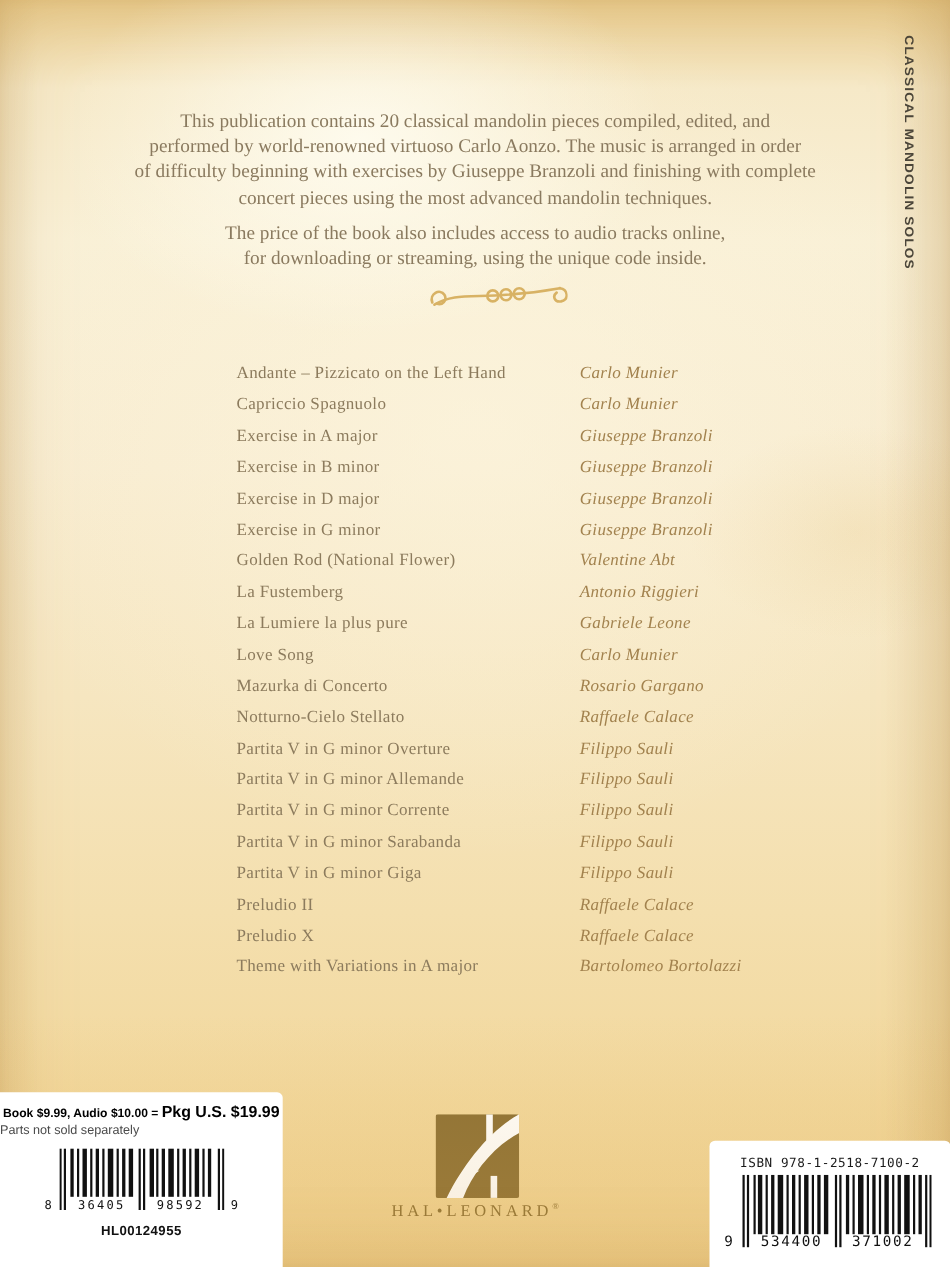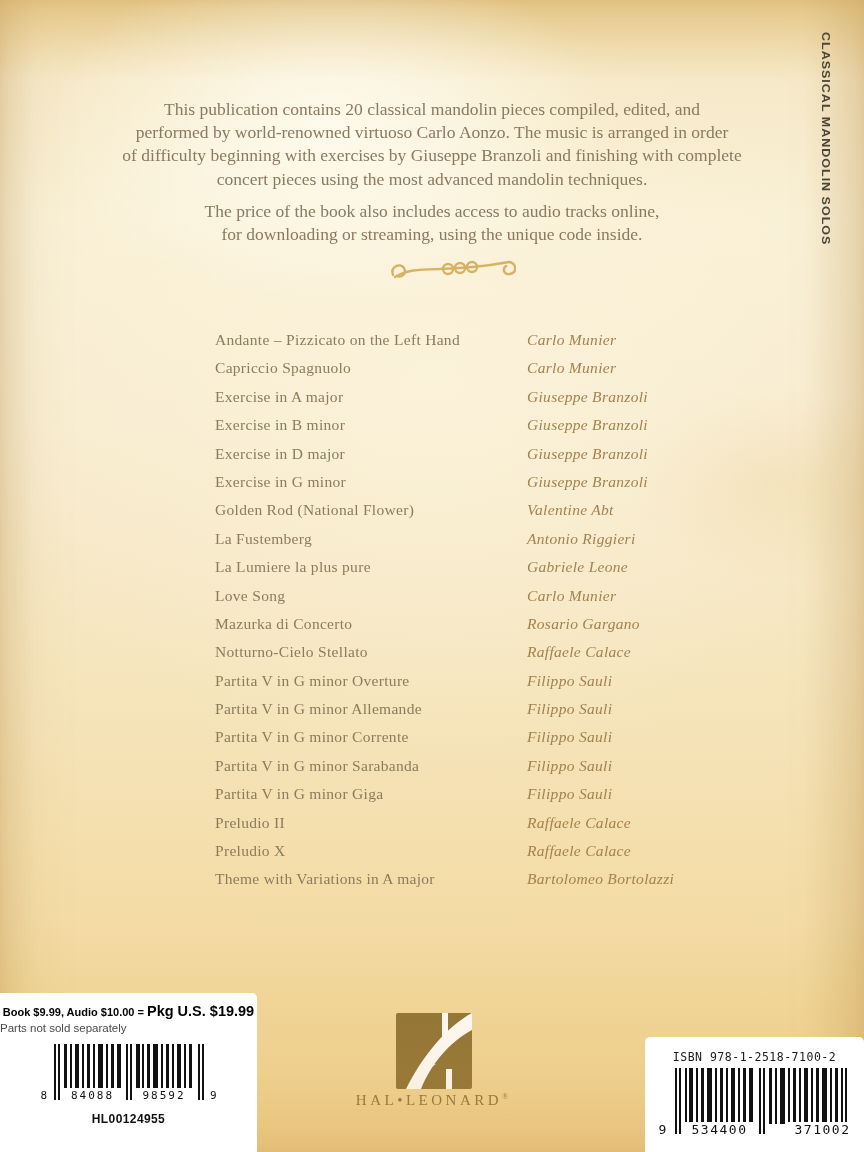--- a/index.html
+++ b/index.html
@@ -53,21 +53,21 @@
   .logo-wordmark sup{font-size:8px;letter-spacing:0;}
   
   .box-right{position:absolute;left:645px;top:1037px;width:219px;height:115px;background:#fff;
     border-radius:5px 5px 0 0;z-index:6;}
   .isbn{ text-align:center;margin-top:13px;font-family:"DejaVu Sans Mono",monospace;
     font-size:11.5px;letter-spacing:.5px;color:#1a1a1a;white-space:nowrap;}
   .ean{position:relative;width:184px;height:66px;margin:4px auto 0;}
   .ean-digit{position:absolute;bottom:-3px;font-family:"DejaVu Sans Mono",monospace;font-size:13px;color:#111;}
   .ean-d-left{left:-4px;}
   .ean-g1{left:20px;width:74px;text-align:center;letter-spacing:1.5px;background:#fff;}
-  .ean-g2{left:104px;width:72px;text-align:center;letter-spacing:1.5px;background:#fff;margin-left:20px;}
+  .ean-g2{left:104px;width:72px;text-align:center;letter-spacing:1.5px;background:#fff;}
 </style>
 </head>
 <body>
 
 <div class="cover">
   <div class="vignette"></div>
 
   <div class="intro">
     <div class="para1">
       <div>This publication contains 20 classical mandolin pieces compiled, edited, and</div>
@@ -209,21 +209,21 @@
             <rect x="112" y="0" width="3" height="44"></rect>
           <rect x="118" y="0" width="2" height="44"></rect>
             <rect x="123" y="0" width="4" height="44"></rect>
           <rect x="130" y="0" width="2" height="44"></rect>
             <rect x="135" y="0" width="3" height="44"></rect>
           <rect x="144" y="0" width="2" height="56"></rect>
             <rect x="148" y="0" width="2" height="56"></rect>
         </g>
       </svg>
       <span class="bc-digit upc-d-left">8</span>
-      <span class="bc-digit upc-g1">84088</span>
+      <span class="bc-digit upc-g1">36405</span>
       <span class="bc-digit upc-g2">98592</span>
       <span class="bc-digit upc-d-right">9</span>
     </div>
     <div class="hl-number">HL00124955</div>
   </div>
 
   <div class="logo">
     <svg width="76" height="76" viewBox="0 0 76 76">
       <rect x="0" y="0" width="76" height="76" rx="2" fill="#8d7135"></rect>
       <path d="M10,76 C26,44 50,14 76,0 L76,17 C52,30 34,53 25,76 Z" fill="#ffffff"></path>

